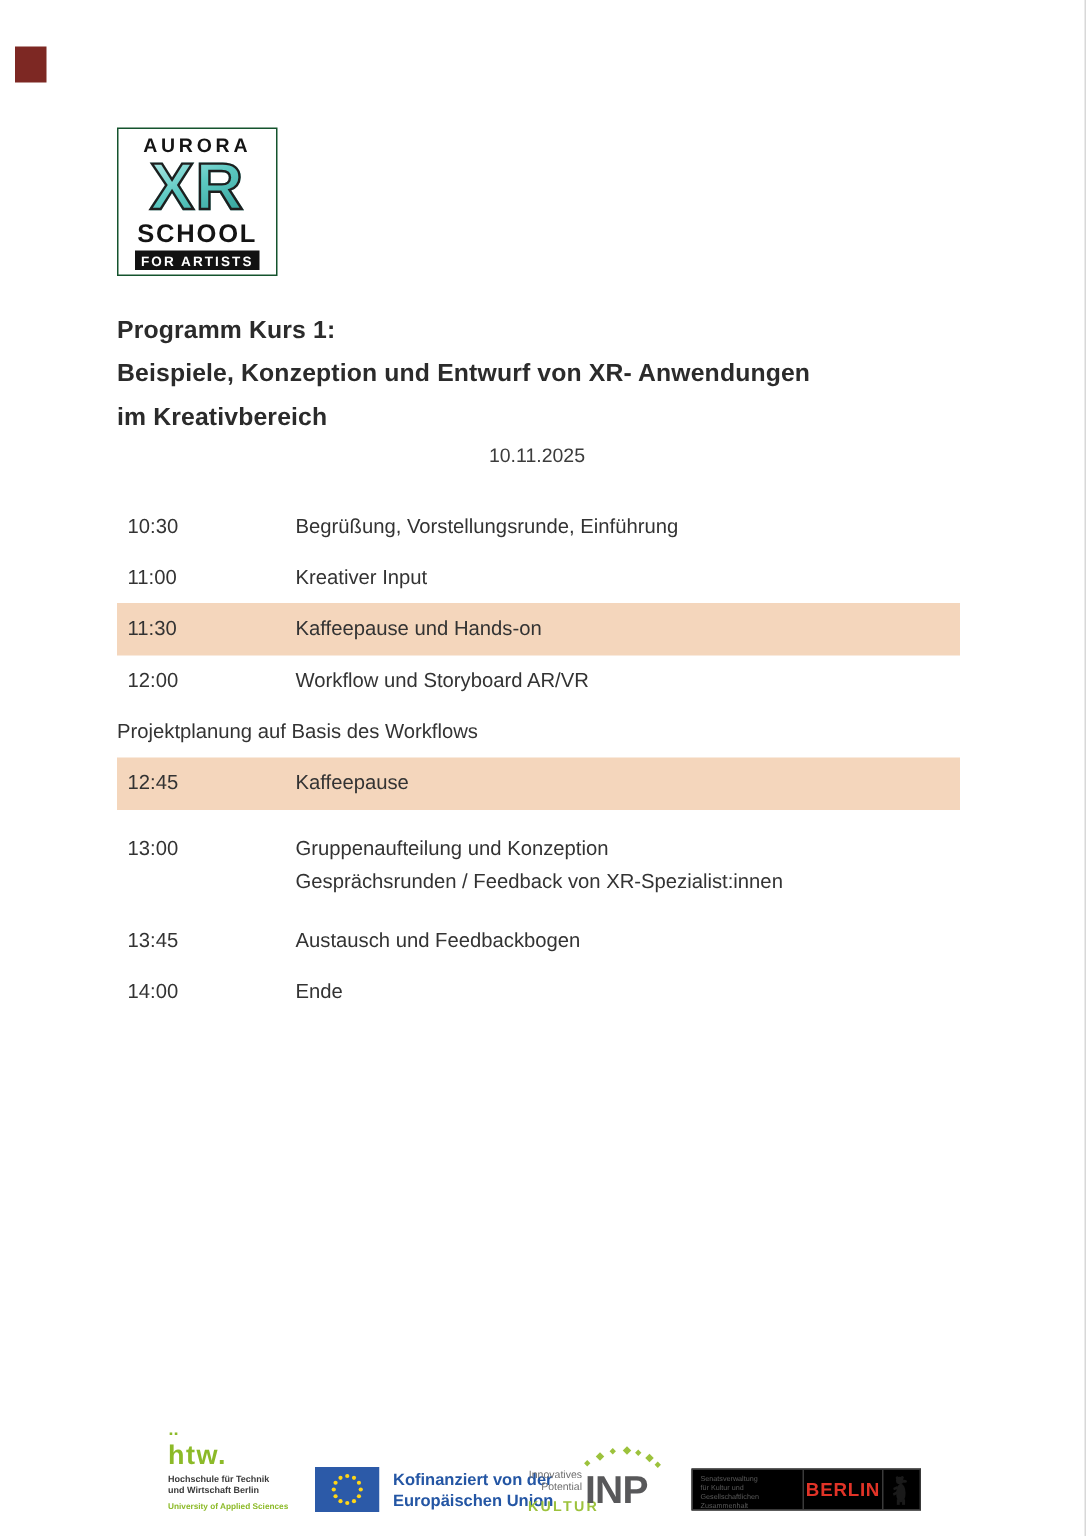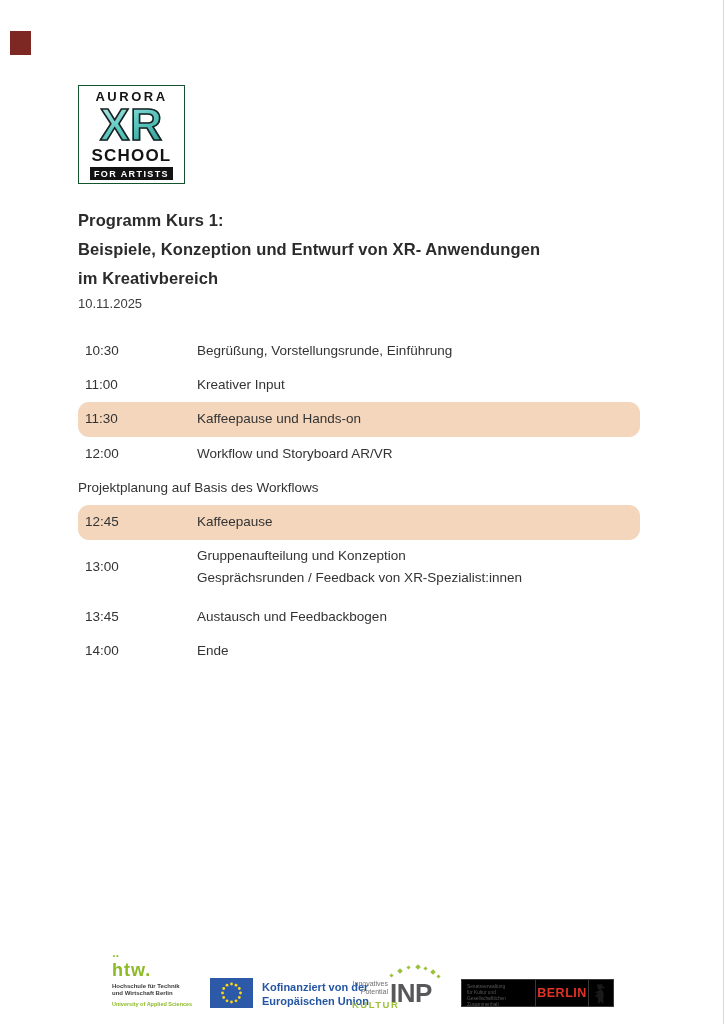--- a/index.html
+++ b/index.html
@@ -26,29 +26,29 @@
   }
   .logo-school { font-size:17px; font-weight:bold; letter-spacing:1.2px; color:#141414; margin-top:1px; }
   .logo-artists {
     background:#121212; color:#fff; font-size:9px; font-weight:bold;
     letter-spacing:1.4px; padding:2px 4px 1px; margin-top:1px;
   }
 
   
   .titleblock { position:absolute; left:78px; top:206px; width:560px; color:var(--title); }
   .titleblock .tl { font-size:16.5px; font-weight:bold; line-height:29px; letter-spacing:0.1px; }
-  .dateline { font-size:13px; font-weight:normal; color:#3c3c3c; margin-top:3px; }
+  .dateline { font-size:13px; font-weight:normal; color:#3c3c3c; margin-top:3px;text-align:center; }
 
   
   .schedule { position:absolute; left:78px; top:334px; width:562px; }
   .row { display:flex; min-height:34px; line-height:34px; font-size:13.5px; color:var(--text);gap:29px; }
-  .row.hl { background:var(--highlight); min-height:35px;border-radius:11px; }
+  .row.hl { background:var(--highlight); min-height:35px; }
   .row .t { width:90px; padding-left:7px; box-sizing:border-box; }
   .row .a { flex:1; }
-  .row.multi { line-height:22px; padding:5px 0 11px;align-items:center; }
+  .row.multi { line-height:22px; padding:15px 0 11px; }
 
   
   .footer { position:absolute; left:0; top:960px; width:725px; height:58px; }
 
   .htw { position:absolute; left:112px; top:1px; }
   .htw-mark { position:relative; display:inline-block; font-size:18px; font-weight:bold; color:var(--htw-green); letter-spacing:1px; line-height:18px; }
   .htw-mark::before { content:"\00A8"; position:absolute; left:1px; top:-8px; color:var(--htw-green); font-size:16px; font-weight:bold; }
   .htw-l1 { font-size:6px; font-weight:bold; color:#3a3a3a; line-height:7px; }
   .htw-l1.first { margin-top:3px; }
   .htw-l3 { font-size:5.5px; font-weight:bold; color:var(--htw-green); margin-top:4px; }

